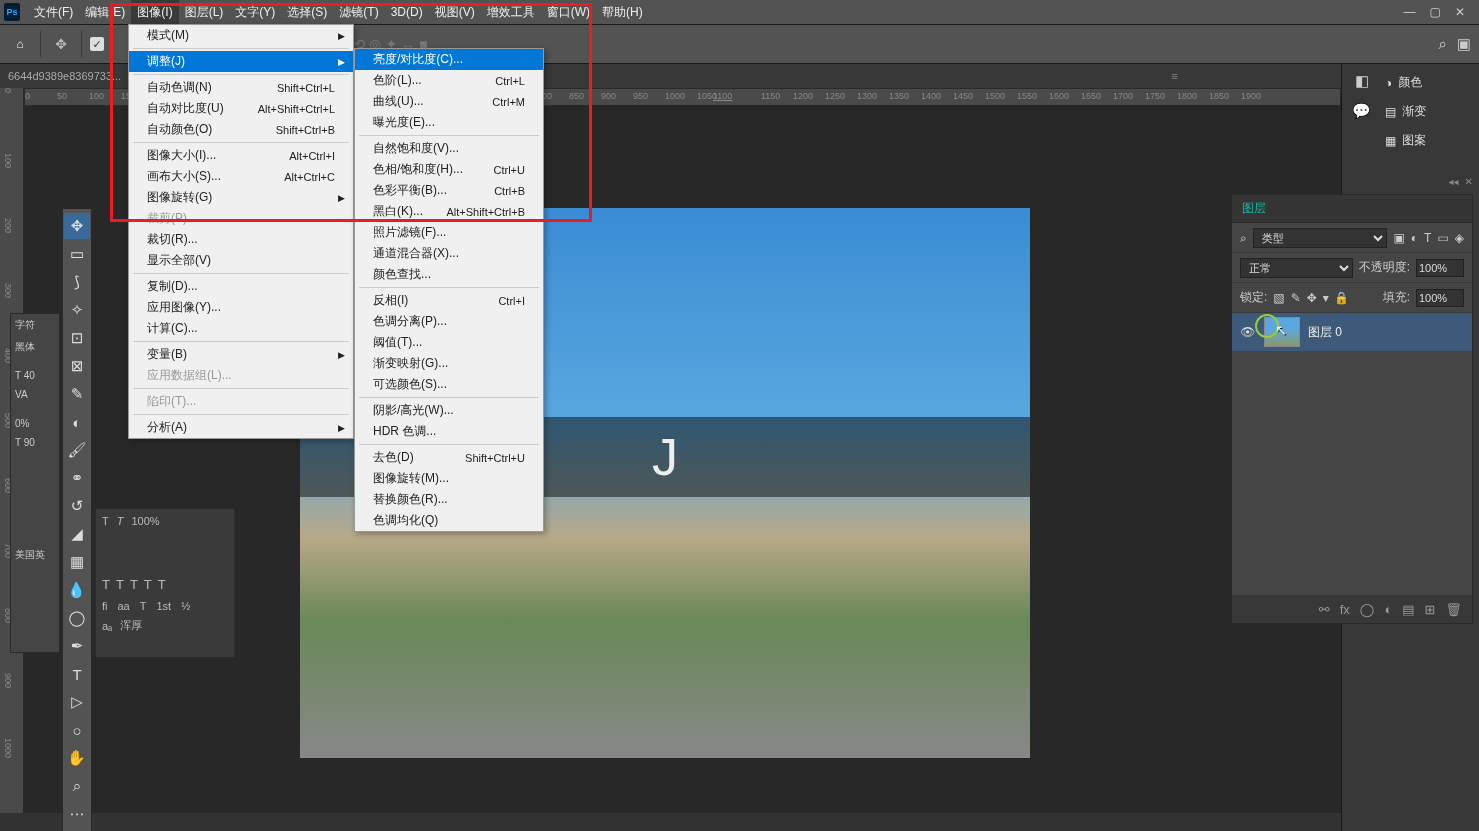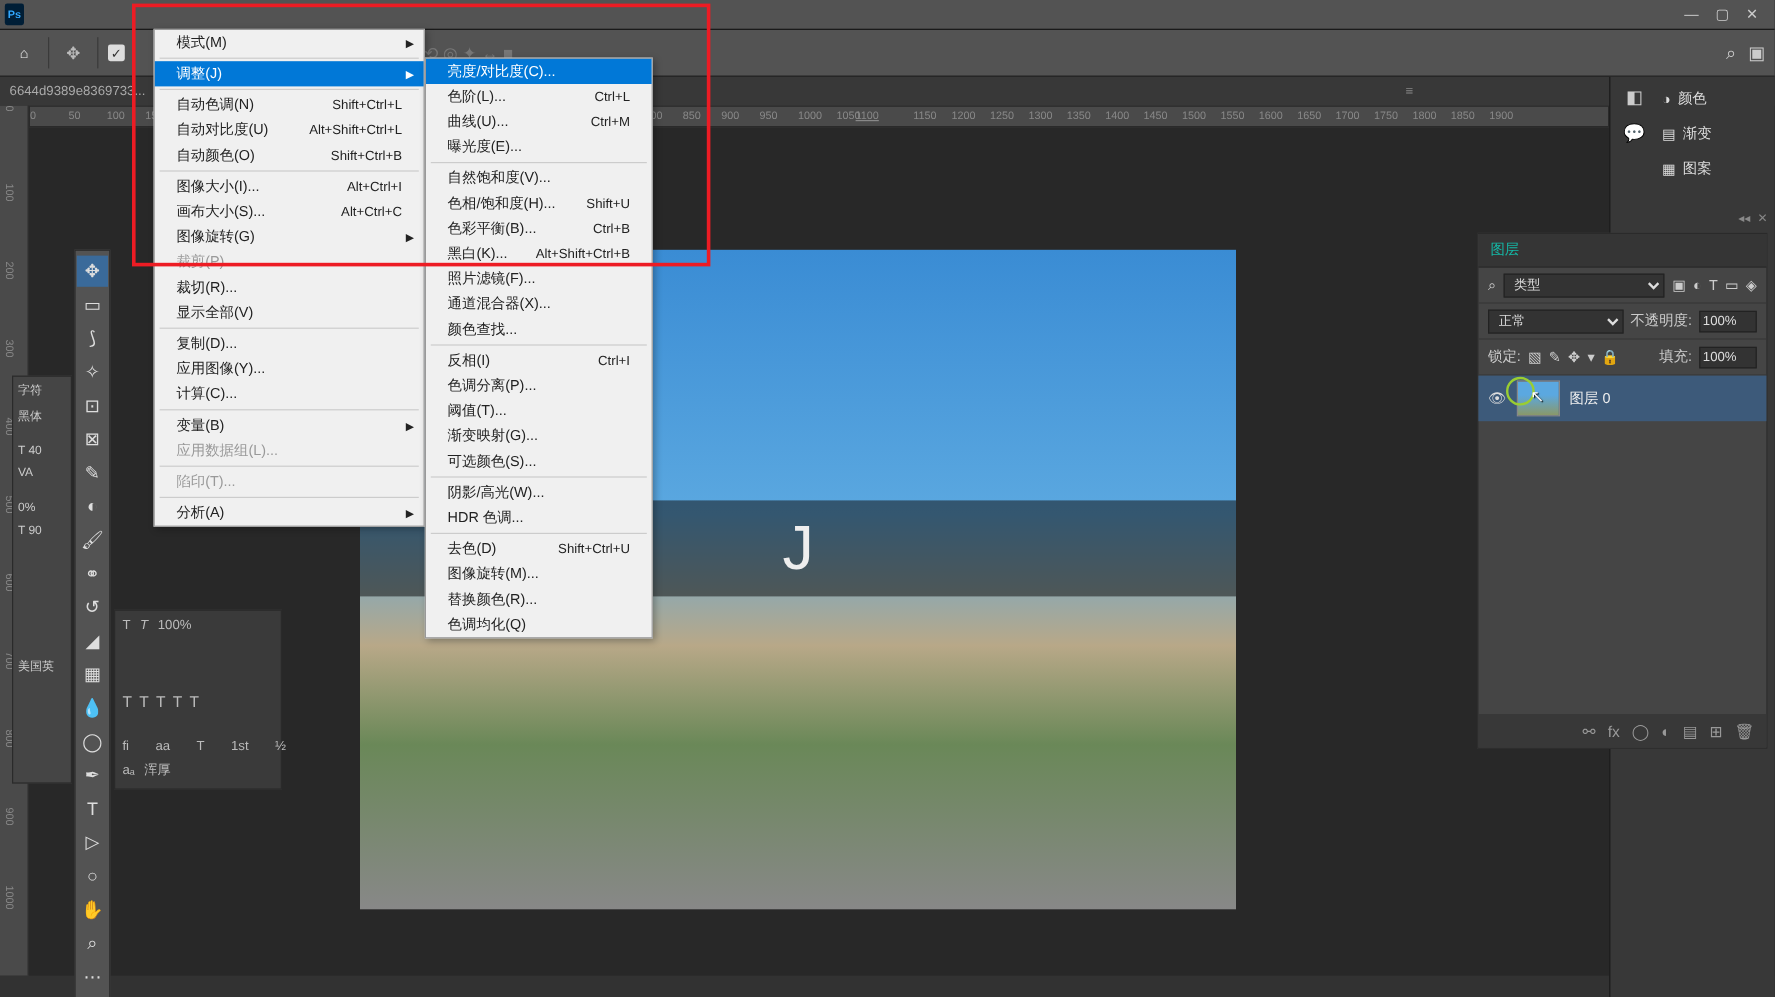--- a/index.html
+++ b/index.html
@@ -58,20 +58,34 @@
 .panel-ctl{position:absolute;right:6px;top:176px;display:flex;gap:6px;color:#888;font-size:10px}
 .tab-close{margin-left:1050px;color:#888}
 .opt-right{margin-left:auto;display:flex;gap:10px;align-items:center}
 .mid-icons{display:flex;gap:4px;color:#777;font-size:14px}
 </style>
 </head>
 <body>
 
 <div class="menubar">
   <div class="ps-icon">Ps</div>
+  <div id="menubar-items" style="display: flex;">
+      <div class="menubar-item">文件(F)</div>
+      <div class="menubar-item">编辑(E)</div>
+      <div class="menubar-item active">图像(I)</div>
+      <div class="menubar-item">图层(L)</div>
+      <div class="menubar-item">文字(Y)</div>
+      <div class="menubar-item">选择(S)</div>
+      <div class="menubar-item">滤镜(T)</div>
+      <div class="menubar-item">3D(D)</div>
+      <div class="menubar-item">视图(V)</div>
+      <div class="menubar-item">增效工具</div>
+      <div class="menubar-item">窗口(W)</div>
+      <div class="menubar-item">帮助(H)</div>
+    </div>
   <div class="win-controls">
     <span>—</span>
     <span>▢</span>
     <span>✕</span>
   </div>
 </div>
 
 <div class="optbar">
   <div class="home-icon">⌂</div>
   <div class="opt-sep"></div>
@@ -212,21 +226,21 @@
       <span style="font-style:italic">T</span>
       <span>100%</span>
     </div>
     <div style="display:flex;gap:6px;font-size:13px;margin-top:50px">
       <span>T</span>
       <span>T</span>
       <span>T</span>
       <span>T</span>
       <span>T</span>
     </div>
-    <div style="display:flex;gap:22px;font-size:11px;margin-top:24px">
+    <div style="display:flex;gap:10px;font-size:11px;margin-top:8px">
       <span>fi</span>
       <span>aa</span>
       <span>T</span>
       <span>1st</span>
       <span>½</span>
     </div>
     <div style="display:flex;gap:8px;margin-top:6px;align-items:center">
       <span>aₐ</span>
       <span>浑厚</span>
     </div>
@@ -331,21 +345,21 @@
     <div class="menu-sep"></div>
     <div class="menu-item">分析(A)<span class="arrow">▶</span></div>
   </div>
 <div class="menu2" id="menu2">
     <div class="menu-item hl">亮度/对比度(C)...</div>
     <div class="menu-item">色阶(L)...<span class="shortcut">Ctrl+L</span></div>
     <div class="menu-item">曲线(U)...<span class="shortcut">Ctrl+M</span></div>
     <div class="menu-item">曝光度(E)...</div>
     <div class="menu-sep"></div>
     <div class="menu-item">自然饱和度(V)...</div>
-    <div class="menu-item">色相/饱和度(H)...<span class="shortcut">Shift+U</span></div>
+    <div class="menu-item">色相/饱和度(H)...<span class="shortcut">Ctrl+U</span></div>
     <div class="menu-item">色彩平衡(B)...<span class="shortcut">Ctrl+B</span></div>
     <div class="menu-item">黑白(K)...<span class="shortcut">Alt+Shift+Ctrl+B</span></div>
     <div class="menu-item">照片滤镜(F)...</div>
     <div class="menu-item">通道混合器(X)...</div>
     <div class="menu-item">颜色查找...</div>
     <div class="menu-sep"></div>
     <div class="menu-item">反相(I)<span class="shortcut">Ctrl+I</span></div>
     <div class="menu-item">色调分离(P)...</div>
     <div class="menu-item">阈值(T)...</div>
     <div class="menu-item">渐变映射(G)...</div>

